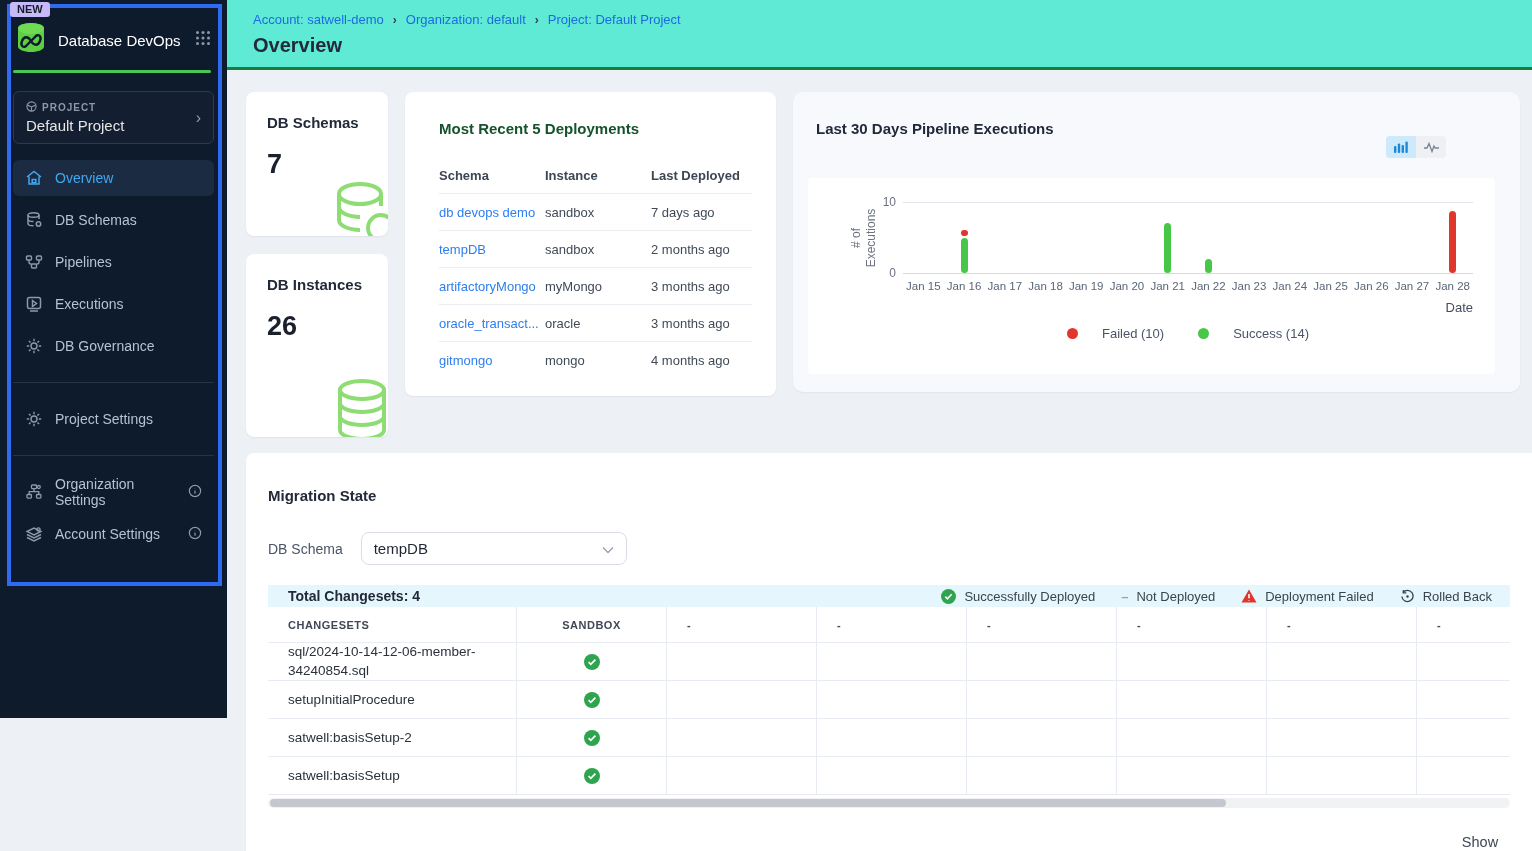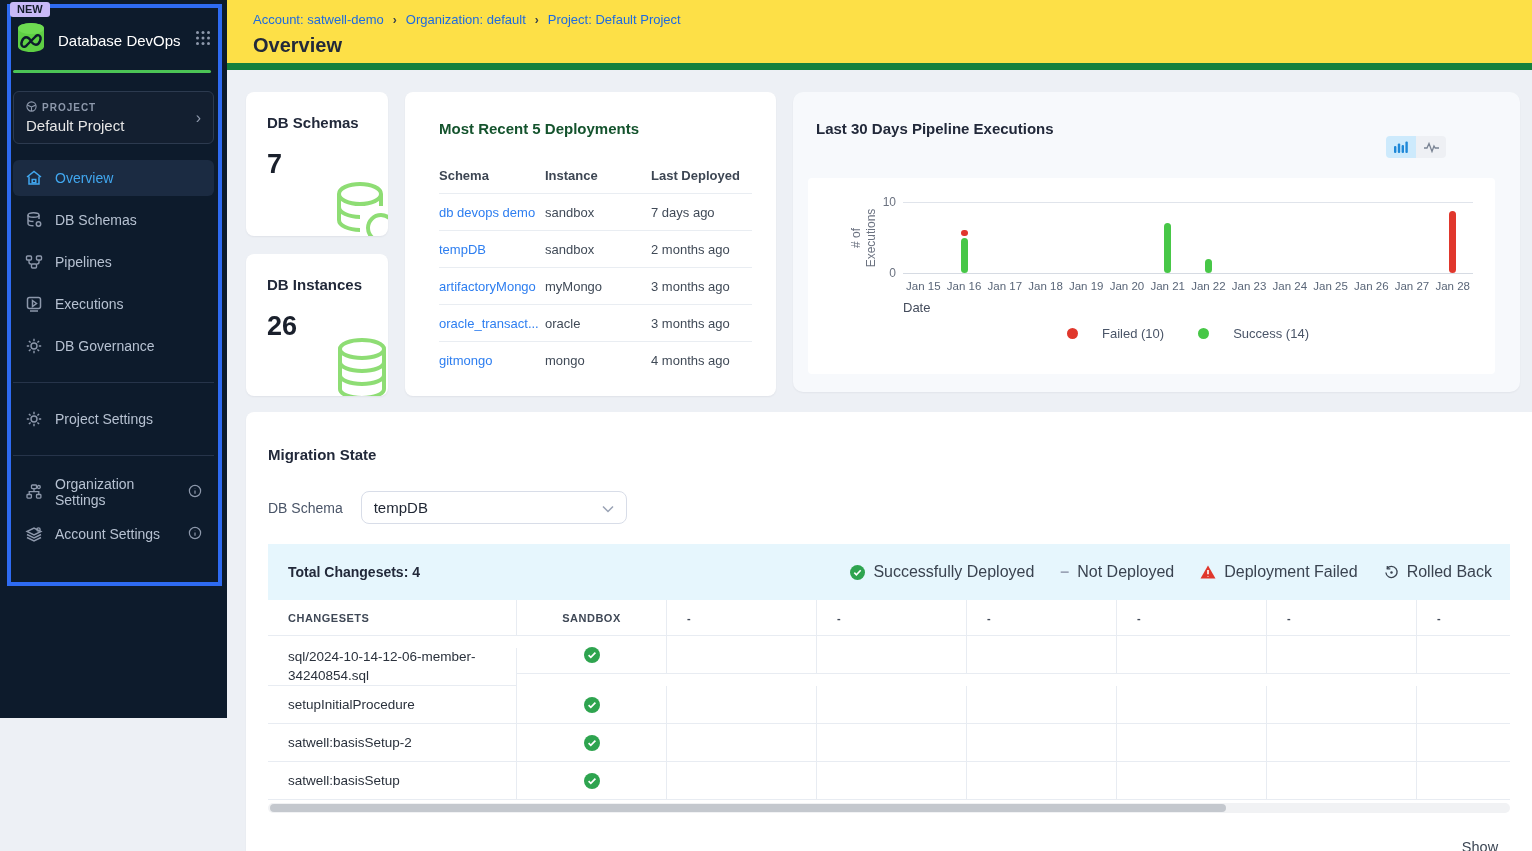--- a/index.html
+++ b/index.html
@@ -22,32 +22,32 @@
   .sb-nav { margin:16px 13px 0; }
   .sb-item { display:flex; align-items:center; gap:12px; height:36px; margin-bottom:6px; padding:0 12px; border-radius:6px; font-size:14px; cursor:pointer; color:#b6c1d1; }
   .sb-item svg { color:#8d98ab; flex:0 0 auto; }
   .sb-item.active { background:#1b2b42; color:#41a7ef; }
   .sb-item.active svg { color:#41a7ef; }
   .sb-item .info { margin-left:auto; color:#8d98ab; }
   .sb-div { height:1px; background:#26344a; margin:18px 13px; }
 
   
   .main { flex:1; display:flex; flex-direction:column; min-width:0; }
-  .topbar { background:#fde047; height:70px; padding:12px 0 0 26px; border-bottom:7px solid #15803d; }
+  .topbar { background:#5eead4; height:70px; padding:12px 0 0 26px; border-bottom:3px solid #15803d; }
   .crumbs { display:flex; align-items:center; gap:9px; font-size:13px; }
   .crumbs a { color:#1e6be0; text-decoration:none; cursor:pointer; }
   .crumb-sep { color:#39424e; font-weight:bold; font-size:12px; }
   .page-title { font-size:20px; font-weight:bold; color:#22293a; margin-top:7px; }
 
   .content { flex:1; background:#edf0f5; padding:22px 0 0 19px; overflow:hidden; }
   .top-row { display:flex; gap:17px; margin-right:6px; }
   .stat-col { display:flex; flex-direction:column; gap:18px; width:142px; flex:0 0 142px; }
   .card { background:#fff; border-radius:8px; box-shadow:0 1px 2px rgba(16,24,40,.06); }
   .stat-card { height:144px; position:relative; overflow:hidden; padding:22px 0 0 21px; }
-  .stat-card.second { height:142px; }
+  .stat-card.second { height:183px; }
   .stat-title { font-size:15px; font-weight:bold; color:#22293a; }
   .stat-value { font-size:27px; font-weight:bold; color:#1a202c; margin-top:18px; }
   .stat-icon { position:absolute; right:-7px; bottom:-10px; }
 
   .dep-card { width:371px; flex:0 0 371px; height:304px; padding:28px 24px 0 34px; }
   .dep-title { font-size:15px; font-weight:bold; color:#14532d; }
   .dep-table { margin-top:20px; width:100%; }
   .dep-row { display:grid; grid-template-columns:106px 106px 1fr; align-items:center; height:37px; border-bottom:1px solid #e9edf2; font-size:13px; color:#404a57; }
   .dep-row.head { color:#3d4653; font-weight:bold; }
   .dep-row a { color:#2d7ef0; text-decoration:none; cursor:pointer; }
@@ -65,49 +65,49 @@
   .bars-row { position:absolute; left:0; right:0; bottom:0; top:0; display:flex; align-items:flex-end; }
   .chart-cell { flex:1; display:flex; flex-direction:column; justify-content:flex-end; align-items:center; height:100%; }
   .bar-seg { width:7px; border-radius:3.5px; }
   .xlabels { position:absolute; left:95px; right:22px; top:102px; display:flex; }
   .xlab { flex:1; text-align:center; font-size:11.5px; color:#5a6678; }
   .yaxis-title { position:absolute; left:28px; top:10px; width:56px; height:100px; display:flex; align-items:center; justify-content:center; }
   .yaxis-title span { transform:rotate(-90deg); white-space:nowrap; font-size:12px; color:#6b7280; text-align:center; line-height:1.25; }
   .ytick { position:absolute; font-size:12px; color:#6b7280; right:calc(100% - 88px); }
   .ytick.t10 { top:17px; }
   .ytick.t0 { top:88px; }
-  .x-axis-name { position:absolute; left:95px; right:22px; top:122px; text-align:left; font-size:13px; color:#444c5c; }
+  .x-axis-name { position:absolute; left:95px; right:22px; top:122px; text-align:right; font-size:13px; color:#444c5c; }
   .chart-legend { position:absolute; left:95px; right:22px; top:148px; display:flex; justify-content:center; gap:34px; font-size:13px; color:#4a5568; }
   .leg-item { display:flex; align-items:center; gap:24px; }
   .leg-dot { width:11px; height:11px; border-radius:50%; }
 
   
   .mig-panel { background:#fff; border-radius:8px 0 0 0; margin-top:16px; height:445px; padding:34px 22px 0; box-shadow:0 1px 2px rgba(16,24,40,.05); }
   .mig-title { font-size:15px; font-weight:bold; color:#22293a; }
   .schema-row { display:flex; align-items:center; margin-top:28px; gap:18px; }
   .schema-label { font-size:14px; color:#4a5568; }
   .schema-select { width:266px; height:33px; border:1px solid #d8dde8; border-radius:8px; background:#fff; display:flex; align-items:center; padding:0 12px; font-size:15px; color:#1f2633; cursor:pointer; }
   .schema-select .chev { margin-left:auto; color:#9aa3b5; }
 
   .mig-table-wrap { margin-top:20px; overflow:hidden; }
-  .band { background:#e6f6fd; height:56px; display:flex; align-items:center; padding:0 18px 0 20px; }
+  .band { background:#e6f6fd; height:22px; display:flex; align-items:center; padding:0 18px 0 20px; }
   .band-total { font-size:14px; font-weight:bold; color:#22293a; }
-  .band-legend { margin-left:auto; display:flex; align-items:center; gap:26px; font-size:16px; color:#3a4350; }
+  .band-legend { margin-left:auto; display:flex; align-items:center; gap:26px; font-size:13px; color:#3a4350; }
   .bleg { display:flex; align-items:center; gap:8px; }
   .bleg .dash { color:#9aa3b5; font-weight:bold; }
   .mt-grid { display:grid; grid-template-columns:249px 150px repeat(6,150px); }
   .mt-cell { border-right:1px solid #e8ecf2; border-bottom:1px solid #e8ecf2; display:flex; align-items:center; padding:0 10px 0 20px; background:#fff; }
   .mt-cell:last-child { border-right:none; }
   .mt-head .mt-cell { height:36px; font-size:11px; font-weight:bold; letter-spacing:.5px; color:#3f4856; }
   .mt-head .mt-cell.c-dash { font-weight:bold; color:#3f4856; }
   .mt-row .mt-cell { font-size:13.5px; color:#2a313c; }
   .mt-row .mt-cell.c-status { justify-content:center; padding:0; }
   .mt-row1 .mt-cell { height:58px; }
   .mt-row .mt-cell { height:38px; }
-  .mt-row1 .mt-cell.c-name { line-height:1.4; padding-right:16px;margin-top:12px; }
+  .mt-row1 .mt-cell.c-name { line-height:1.4; padding-right:16px; }
   .c-status, .mt-head .mt-cell:nth-child(2) { justify-content:center; padding:0; }
 
   .hscroll { margin-top:3px; height:10px; background:#f1f2f4; border-radius:5px; position:relative; }
   .hthumb { position:absolute; left:2px; top:1px; height:8px; width:77%; background:#c4c8ce; border-radius:4px; cursor:grab; }
 
   .mig-footer { display:flex; align-items:center; margin-top:26px; padding-right:0; }
   .foot-count { font-size:13px; font-weight:bold; color:#2a3342; width:300px; }
   .pager-zone { flex:1; display:flex; justify-content:center; }
   .pager { display:flex; align-items:center; background:#fff; border-radius:19px; box-shadow:0 1px 4px rgba(16,24,40,.15); overflow:hidden; height:37px; transform:translateX(-72px); }
   .pg-btn { padding:0 18px; font-size:14.5px; color:#8f99ab; cursor:pointer; display:flex; align-items:center; gap:7px; height:100%; }

